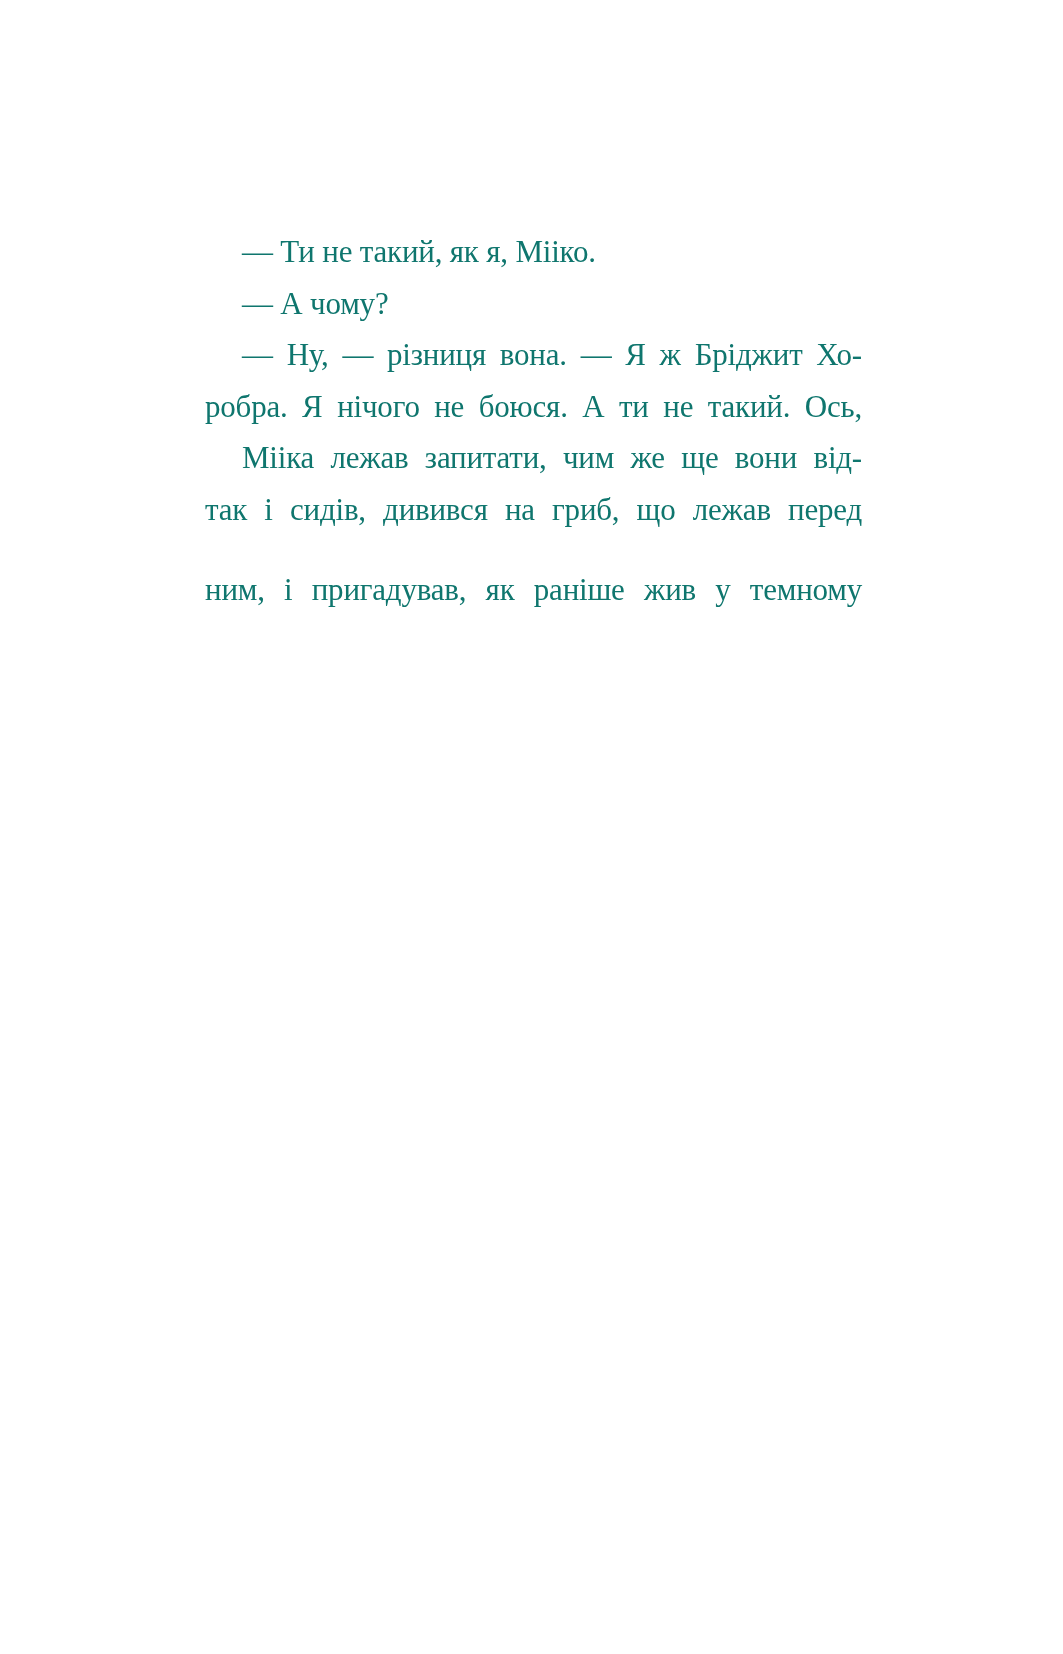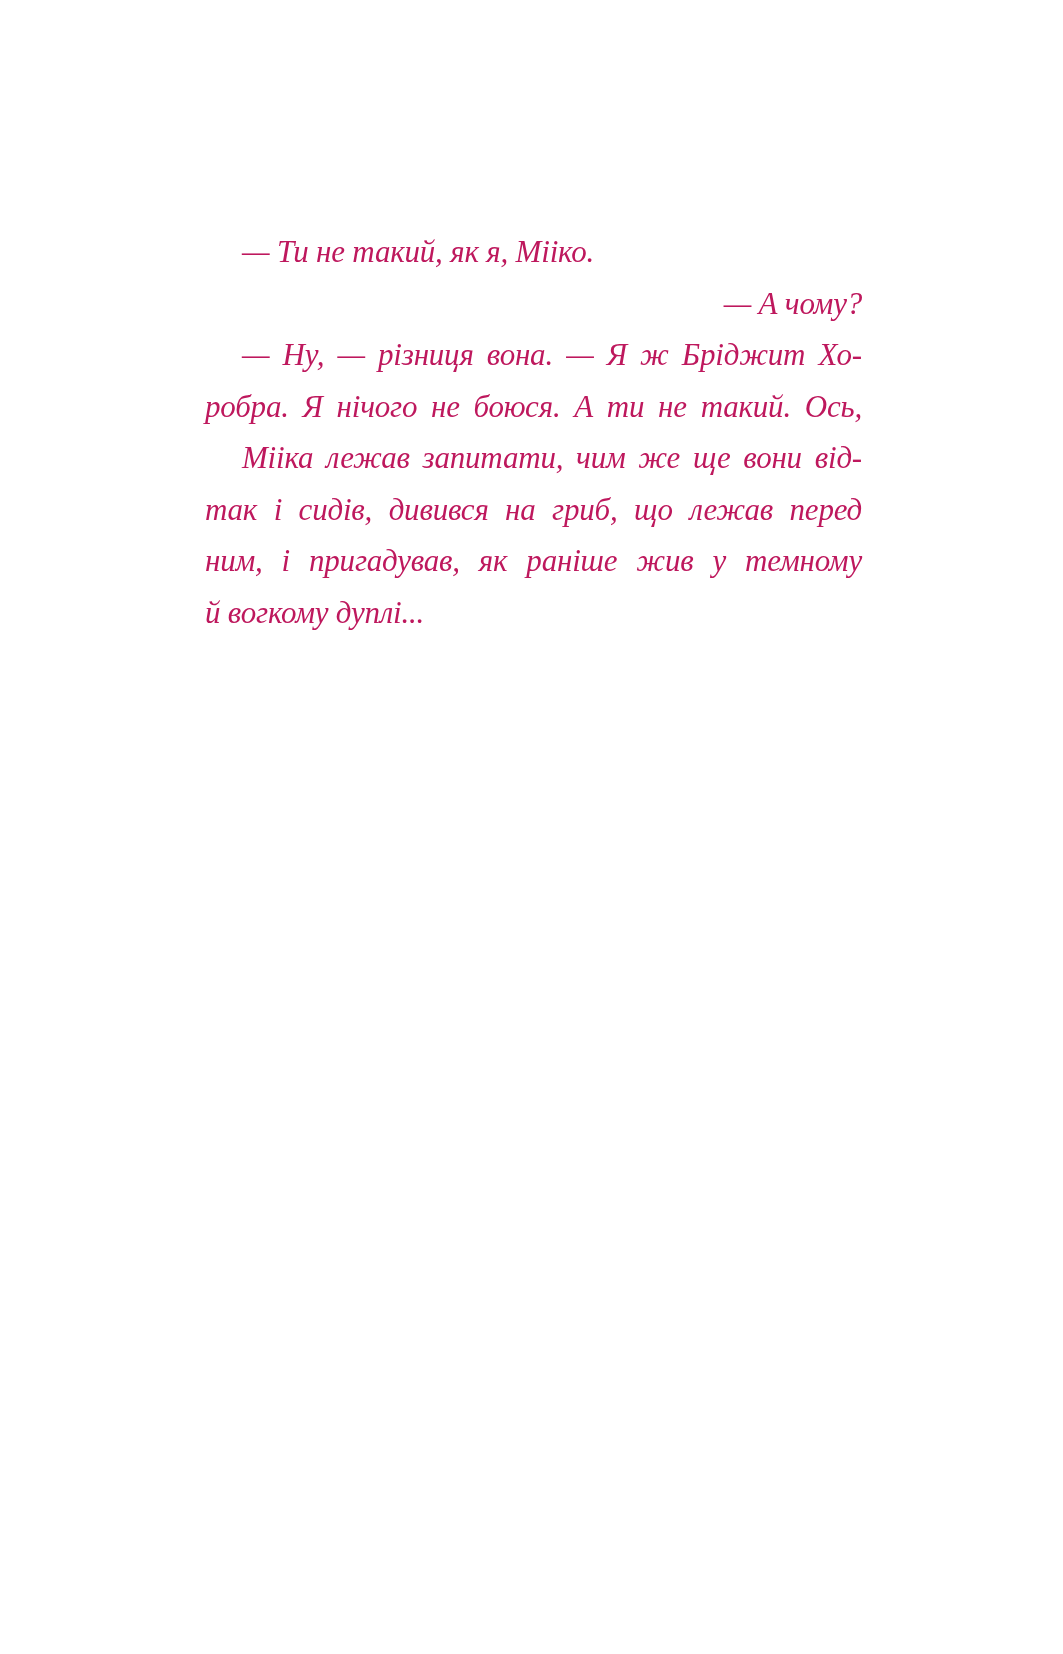--- a/index.html
+++ b/index.html
@@ -21,42 +21,40 @@
       height: 1654px;
       background: #ffffff;
     }
     .text-block {
       position: absolute;
       left: 242px;
       top: 226px;
       width: 620px;
       font-family: "Liberation Serif", "DejaVu Serif", serif;
       font-size: 31px;
-      color: #be185d;
+      color: #0f766e;
       letter-spacing: -0.2px;
-      font-style: italic;
     }
     .line {
       height: 51.5px;
       line-height: 51.5px;
       white-space: nowrap;
       display: block;
     }
     .line.justify {
       text-align: justify;
       text-align-last: justify;
     }
   </style>
 </head>
 <body>
 
 <div class="page">
   <div class="text-block">
     <span class="line" style="margin-left: 0px; width: 620px;">— Ти не такий, як я, Мііко.</span>
-    <span class="line" style="margin-left: 0px; width: 620px; text-align: right;">— А чому?</span>
+    <span class="line" style="margin-left: 0px; width: 620px;">— А чому?</span>
     <span class="line justify" style="margin-left: 0px; width: 620px;">— Ну, — різниця вона. — Я ж Бріджит Хо-</span>
     <span class="line justify" style="margin-left: -37px; width: 657px;">робра. Я нічого не боюся. А ти не такий. Ось,</span>
     <span class="line justify" style="margin-left: 0px; width: 620px;">Мііка лежав запитати, чим же ще вони від-</span>
     <span class="line justify" style="margin-left: -37px; width: 657px;">так і сидів, дивився на гриб, що лежав перед</span>
-    <span class="line justify" style="margin-left: -37px; width: 657px;">ним, і пригадував, як раніше жив у темному</span>
-    <span class="line" style="margin-left: -37px; width: 657px;">й вогкому дуплі...</span>
+    <span class="line justify" style="margin-left: -37px; width: 657px; margin-top: 29px;">ним, і пригадував, як раніше жив у темному</span>
   </div>
 </div>
 
 </body></html>

